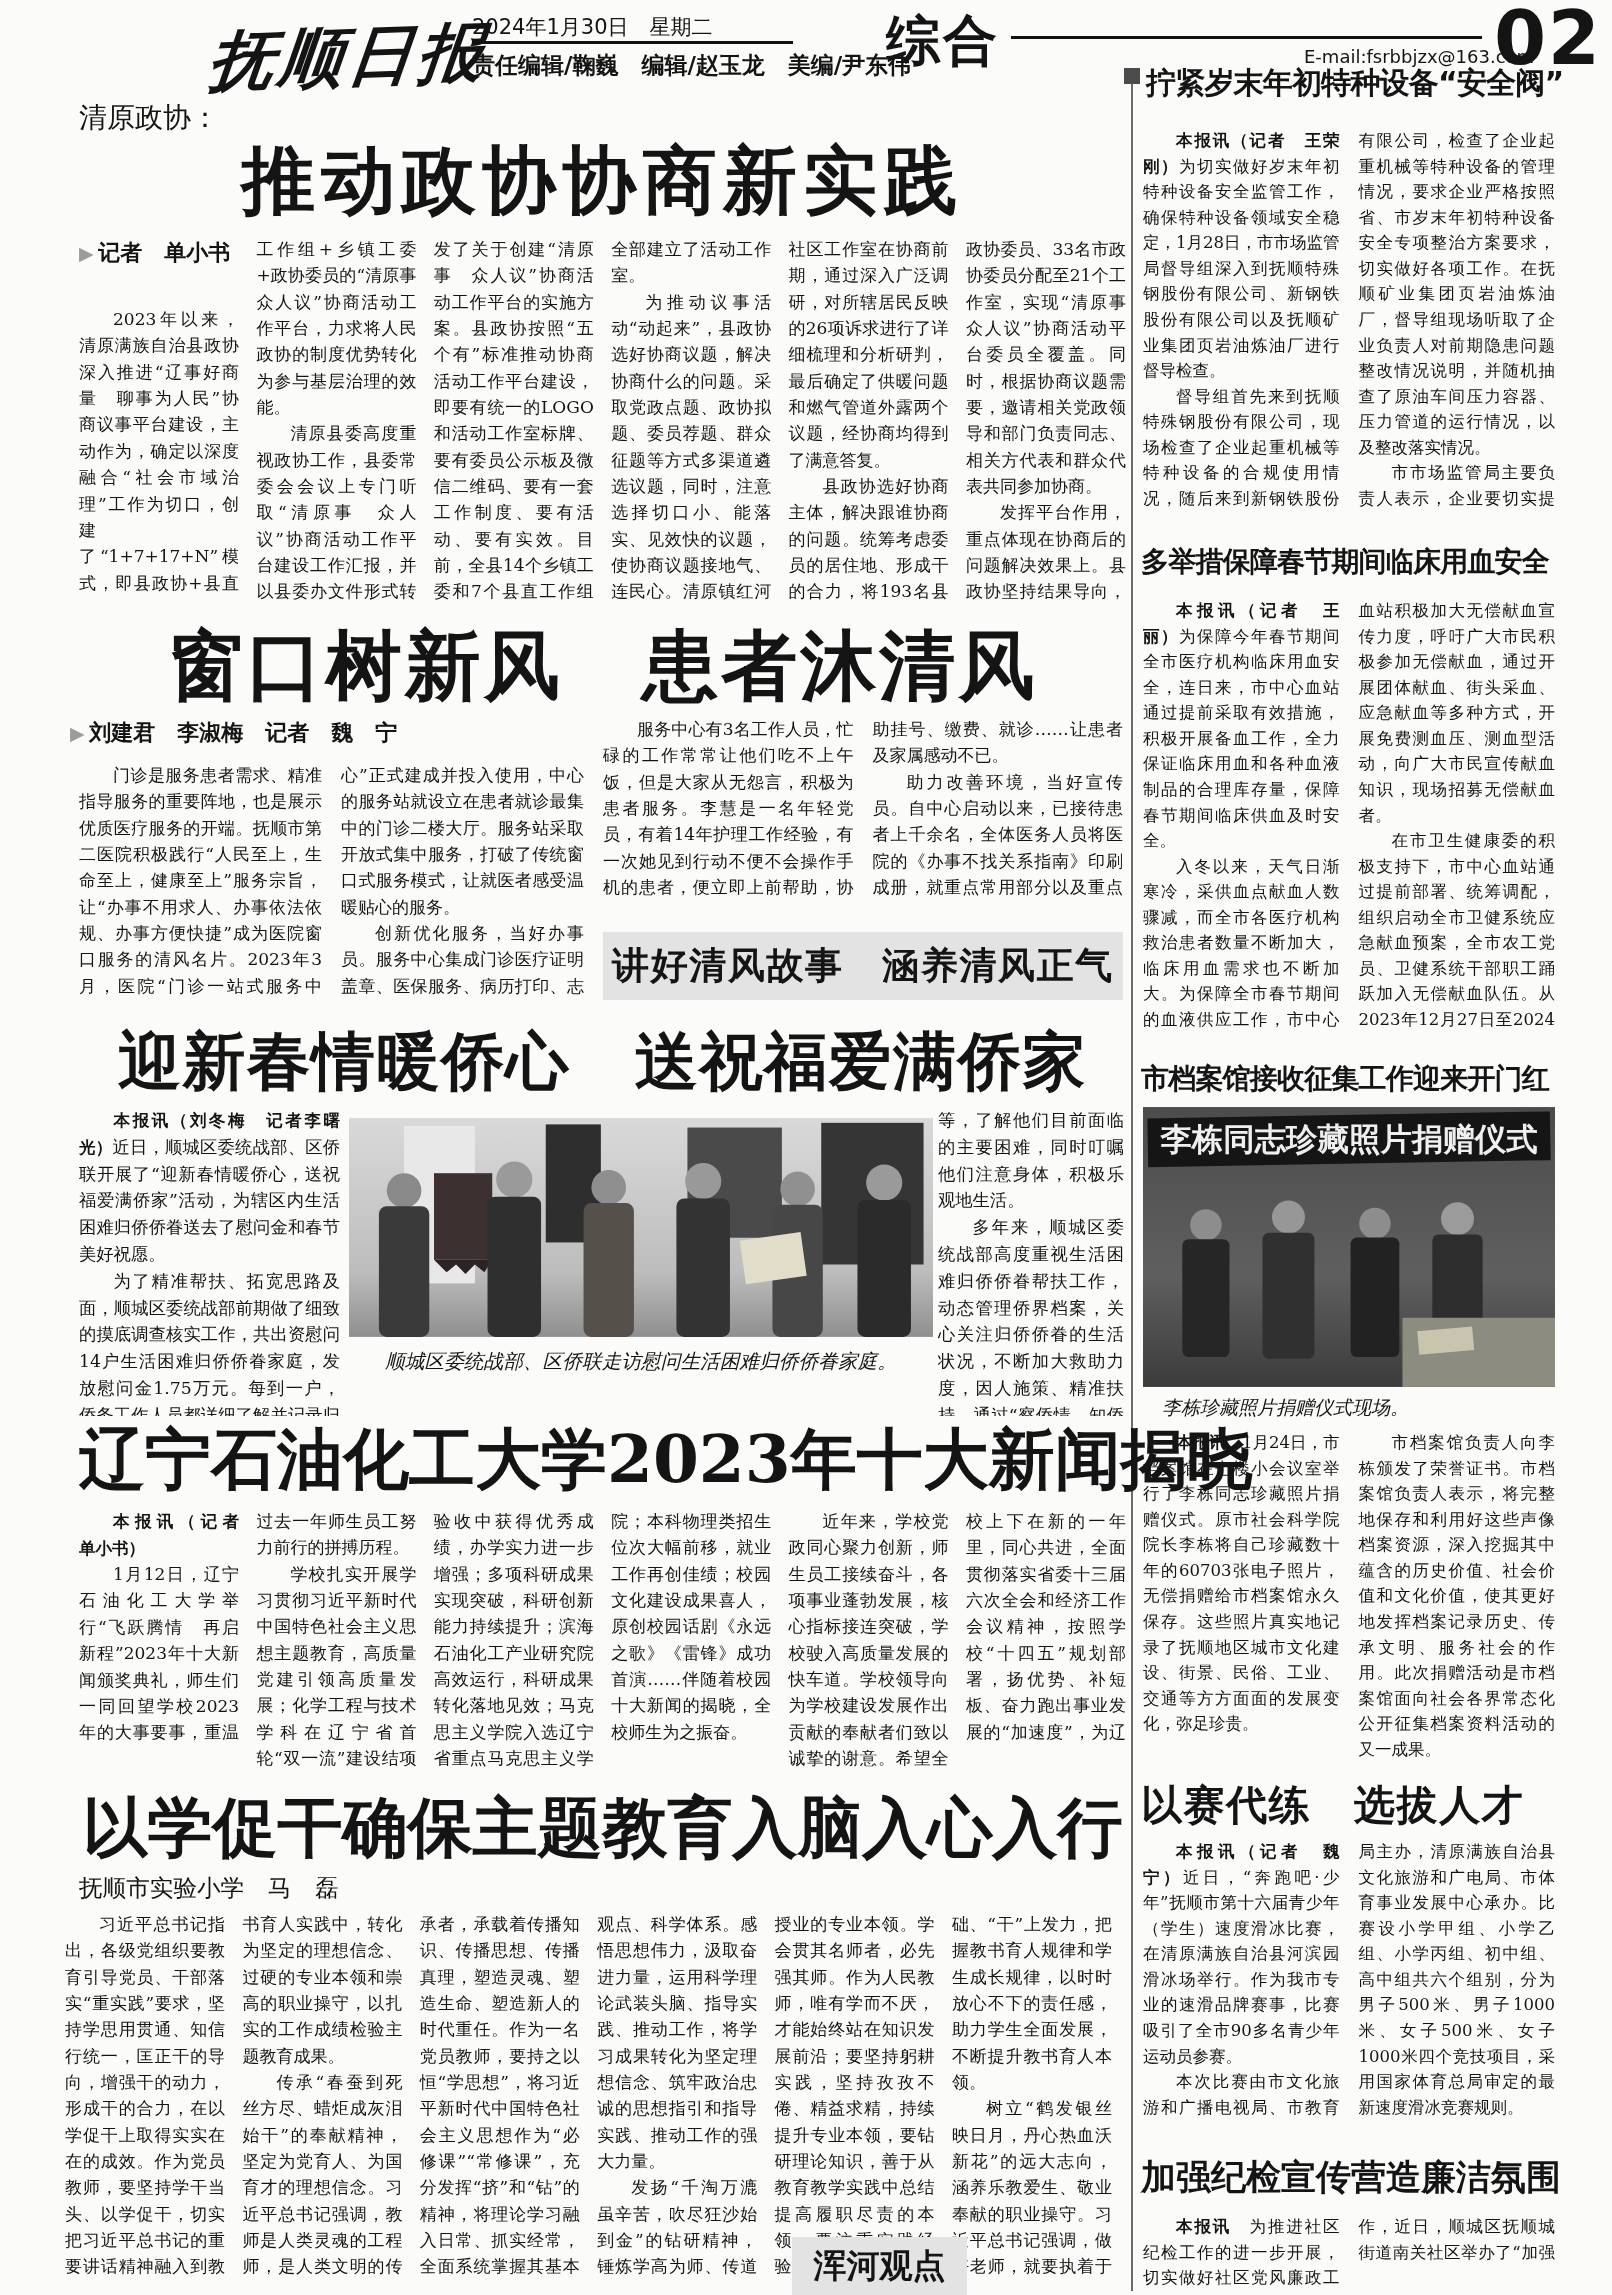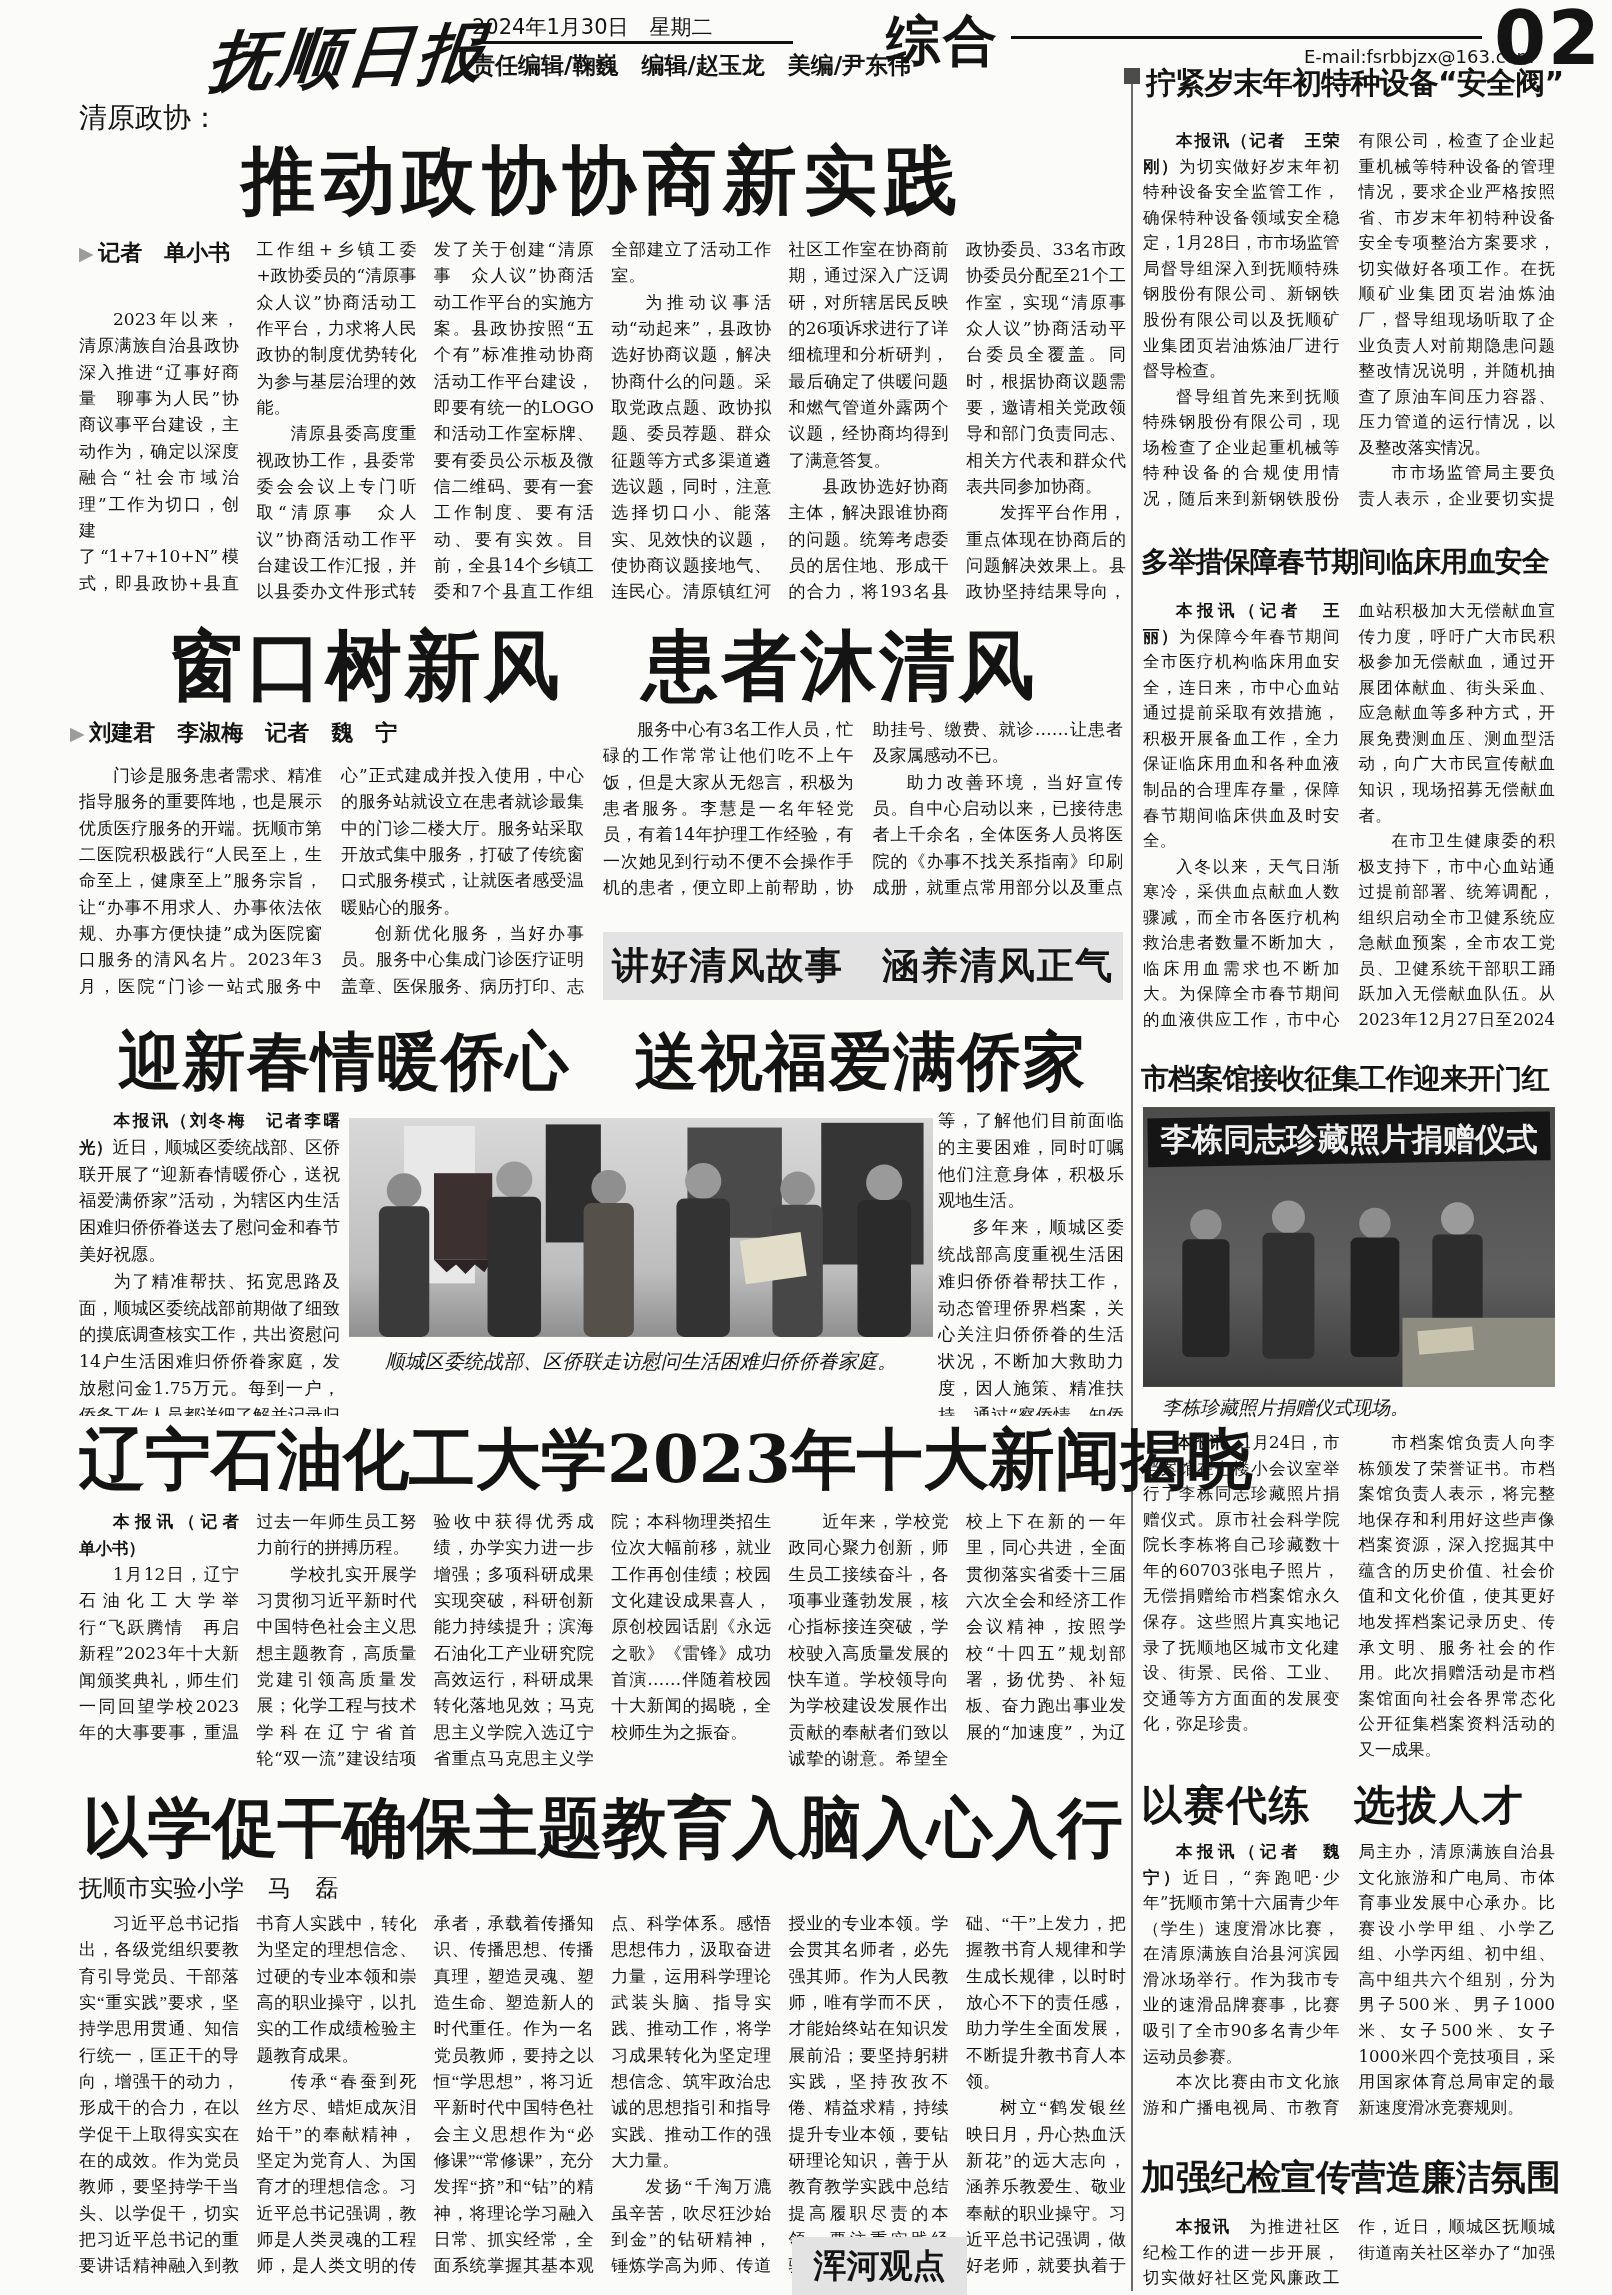--- a/index.html
+++ b/index.html
@@ -49,21 +49,21 @@
   <div class="abs hrule" style="left:1011px;top:36px;width:471px;height:3.1px;"></div>
   <div class="abs hemail" style="left:1304px;top:46px;">E-mail:fsrbbjzx@163.com</div>
   <div class="abs hpageno" style="left:1494px;top:-6.3px;">02</div>
 
   <div class="abs vdivider" style="left:1131px;top:68px;height:2223px;"></div>
 
   <div class="abs kicker" style="left:79px;top:99px;">清原政协：</div>
   <div class="abs hl-serif" style="left:79px;top:132px;width:1047px;font-size:74px;letter-spacing:6.3px;">推动政协协商新实践</div>
   <div class="abs body-text cols6" style="left:79px;top:236px;width:1047px;height:379px;">
     <div class="byline" style="margin-bottom:36px;"><span class="tri">▶</span><span>记者　单小书</span></div>
-    <p>2023年以来，清原满族自治县政协深入推进“辽事好商量　聊事为人民”协商议事平台建设，主动作为，确定以深度融合“社会市域治理”工作为切口，创建了“1+7+10+N”模式，即县政协+县直工作组+乡镇工委+政协委员的“清原事　众人议”协商活动工作平台，力求将人民政协的制度优势转化为参与基层治理的效能。</p>
+    <p>2023年以来，清原满族自治县政协深入推进“辽事好商量　聊事为人民”协商议事平台建设，主动作为，确定以深度融合“社会市域治理”工作为切口，创建了“1+7+17+N”模式，即县政协+县直工作组+乡镇工委+政协委员的“清原事　众人议”协商活动工作平台，力求将人民政协的制度优势转化为参与基层治理的效能。</p>
     <p>清原县委高度重视政协工作，县委常委会会议上专门听取“清原事　众人议”协商活动工作平台建设工作汇报，并以县委办文件形式转发了关于创建“清原事　众人议”协商活动工作平台的实施方案。县政协按照“五个有”标准推动协商活动工作平台建设，即要有统一的LOGO和活动工作室标牌、要有委员公示板及微信二维码、要有一套工作制度、要有活动、要有实效。目前，全县14个乡镇工委和7个县直工作组全部建立了活动工作室。</p>
     <p>为推动议事活动“动起来”，县政协选好协商议题，解决协商什么的问题。采取党政点题、政协拟题、委员荐题、群众征题等方式多渠道遴选议题，同时，注意选择切口小、能落实、见效快的议题，使协商议题接地气、连民心。清原镇红河社区工作室在协商前期，通过深入广泛调研，对所辖居民反映的26项诉求进行了详细梳理和分析研判，最后确定了供暖问题和燃气管道外露两个议题，经协商均得到了满意答复。</p>
     <p>县政协选好协商主体，解决跟谁协商的问题。统筹考虑委员的居住地、形成干的合力，将193名县政协委员、33名市政协委员分配至21个工作室，实现“清原事　众人议”协商活动平台委员全覆盖。同时，根据协商议题需要，邀请相关党政领导和部门负责同志、相关方代表和群众代表共同参加协商。</p>
     <p>发挥平台作用，重点体现在协商后的问题解决效果上。县政协坚持结果导向，针对协商成果转化建立“跟踪、督办、落实、反馈”常态化工作机制。工作室对于一些无法自行协商解决的事项，逐级提交，统一由县政府办综合协调，由其确定出席协商活动的县政府部门，并将协商后的意见细化分解给职能部门，明确时限后将办理结果及时反馈县政协和所涉及的村（社区）干部，及时答复村民或居民。截至目前，全县“清原事　众人议”协商活动工作室共开展协商6次，推动解决群众身边急难愁盼问题6件。</p>
   </div>
 
   <div class="abs hl-serif" style="left:79px;top:616px;width:1047px;font-size:76px;letter-spacing:3.1px;font-family:Liberation Serif, serif;">窗口树新风　患者沐清风</div>
   <div class="abs byline" style="left:70px;top:718px;"><span class="tri">▶</span><span>刘建君　李淑梅　记者　魏　宁</span></div>
   <div class="abs body-text cols2" style="left:79px;top:762px;width:505px;height:238px;">
     <p>门诊是服务患者需求、精准指导服务的重要阵地，也是展示优质医疗服务的开端。抚顺市第二医院积极践行“人民至上，生命至上，健康至上”服务宗旨，让“办事不用求人、办事依法依规、办事方便快捷”成为医院窗口服务的清风名片。2023年3月，医院“门诊一站式服务中心”正式建成并投入使用，中心的服务站就设立在患者就诊最集中的门诊二楼大厅。服务站采取开放式集中服务，打破了传统窗口式服务模式，让就医者感受温暖贴心的服务。</p>
@@ -126,21 +126,21 @@
   <div class="abs body-text cols6" style="left:79px;top:1508px;width:1047px;height:274px;">
     <p style="text-indent:2em;"><b class="lead">本报讯（记者　单小书）</b></p>
     <p>1月12日，辽宁石油化工大学举行“飞跃腾情　再启新程”2023年十大新闻颁奖典礼，师生们一同回望学校2023年的大事要事，重温过去一年师生员工努力前行的拼搏历程。</p>
     <p>学校扎实开展学习贯彻习近平新时代中国特色社会主义思想主题教育，高质量党建引领高质量发展；化学工程与技术学科在辽宁省首轮“双一流”建设结项验收中获得优秀成绩，办学实力进一步增强；多项科研成果实现突破，科研创新能力持续提升；滨海石油化工产业研究院高效运行，科研成果转化落地见效；马克思主义学院入选辽宁省重点马克思主义学院；本科物理类招生位次大幅前移，就业工作再创佳绩；校园文化建设成果喜人，原创校园话剧《永远之歌》《雷锋》成功首演……伴随着校园十大新闻的揭晓，全校师生为之振奋。</p>
     <p>近年来，学校党政同心聚力创新，师生员工接续奋斗，各项事业蓬勃发展，核心指标接连突破，学校驶入高质量发展的快车道。学校领导向为学校建设发展作出贡献的奉献者们致以诚挚的谢意。希望全校上下在新的一年里，同心共进，全面贯彻落实省委十三届六次全会和经济工作会议精神，按照学校“十四五”规划部署，扬优势、补短板、奋力跑出事业发展的“加速度”，为辽宁全面振兴作出新的更大贡献。</p>
 
   </div>
 
   <div class="abs hl-serif" style="left:79px;top:1784px;width:1047px;font-size:65px;letter-spacing:0px;">以学促干确保主题教育入脑入心入行</div>
   <div class="abs center" style="left:79px;top:1872px;width:1047px;font-size:23.6px;">抚顺市实验小学　马　磊</div>
-  <div class="abs body-text cols6" style="left:79px;top:1911px;width:1047px;height:384px;font-family:Liberation Serif, serif;">
+  <div class="abs body-text cols6" style="left:65px;top:1911px;width:1047px;height:384px;">
     <p>习近平总书记指出，各级党组织要教育引导党员、干部落实“重实践”要求，坚持学思用贯通、知信行统一，匡正干的导向，增强干的动力，形成干的合力，在以学促干上取得实实在在的成效。作为党员教师，要坚持学干当头、以学促干，切实把习近平总书记的重要讲话精神融入到教书育人实践中，转化为坚定的理想信念、过硬的专业本领和崇高的职业操守，以扎实的工作成绩检验主题教育成果。</p>
     <p>传承“春蚕到死丝方尽、蜡炬成灰泪始干”的奉献精神，坚定为党育人、为国育才的理想信念。习近平总书记强调，教师是人类灵魂的工程师，是人类文明的传承者，承载着传播知识、传播思想、传播真理，塑造灵魂、塑造生命、塑造新人的时代重任。作为一名党员教师，要持之以恒“学思想”，将习近平新时代中国特色社会主义思想作为“必修课”“常修课”，充分发挥“挤”和“钻”的精神，将理论学习融入日常、抓实经常，全面系统掌握其基本观点、科学体系。感悟思想伟力，汲取奋进力量，运用科学理论武装头脑、指导实践、推动工作，将学习成果转化为坚定理想信念、筑牢政治忠诚的思想指引和指导实践、推动工作的强大力量。</p>
     <p>发扬“千淘万漉虽辛苦，吹尽狂沙始到金”的钻研精神，锤炼学高为师、传道授业的专业本领。学会贯其名师者，必先强其师。作为人民教师，唯有学而不厌，才能始终站在知识发展前沿；要坚持躬耕实践，坚持孜孜不倦、精益求精，持续提升专业本领，要钻研理论知识，善于从教育教学实践中总结提高履职尽责的本领。要注重实践经验，在“实”处打基础、“干”上发力，把握教书育人规律和学生成长规律，以时时放心不下的责任感，助力学生全面发展，不断提升教书育人本领。</p>
     <p>树立“鹤发银丝映日月，丹心热血沃新花”的远大志向，涵养乐教爱生、敬业奉献的职业操守。习近平总书记强调，做好老师，就要执着于教书育人，有热爱教育的定力、淡泊名利的坚守，就要有理想信念、有道德情操、有扎实学识、有仁爱之心。做好新时代教育工作，要升华宗旨意识，坚守三尺讲台，在教书育人的初心使命中，彰显自身价值，推动主题教育取得实实在在的成效。</p>
   </div>
   <div class="abs graybox" style="left:792px;top:2237px;width:175px;height:58px;font-size:33px;">浑河观点</div>
 
   <div class="abs sqmark" style="left:1124px;top:68px;width:15.7px;height:15.7px;"></div>
   <div class="abs hl-sans" style="left:1146px;top:63px;width:409px;font-size:30px;letter-spacing:-0.8px;">拧紧岁末年初特种设备“安全阀”</div>
   <div class="abs body-text cols2" style="left:1143px;top:128px;width:412px;height:403px;font-size:16.5px;">

